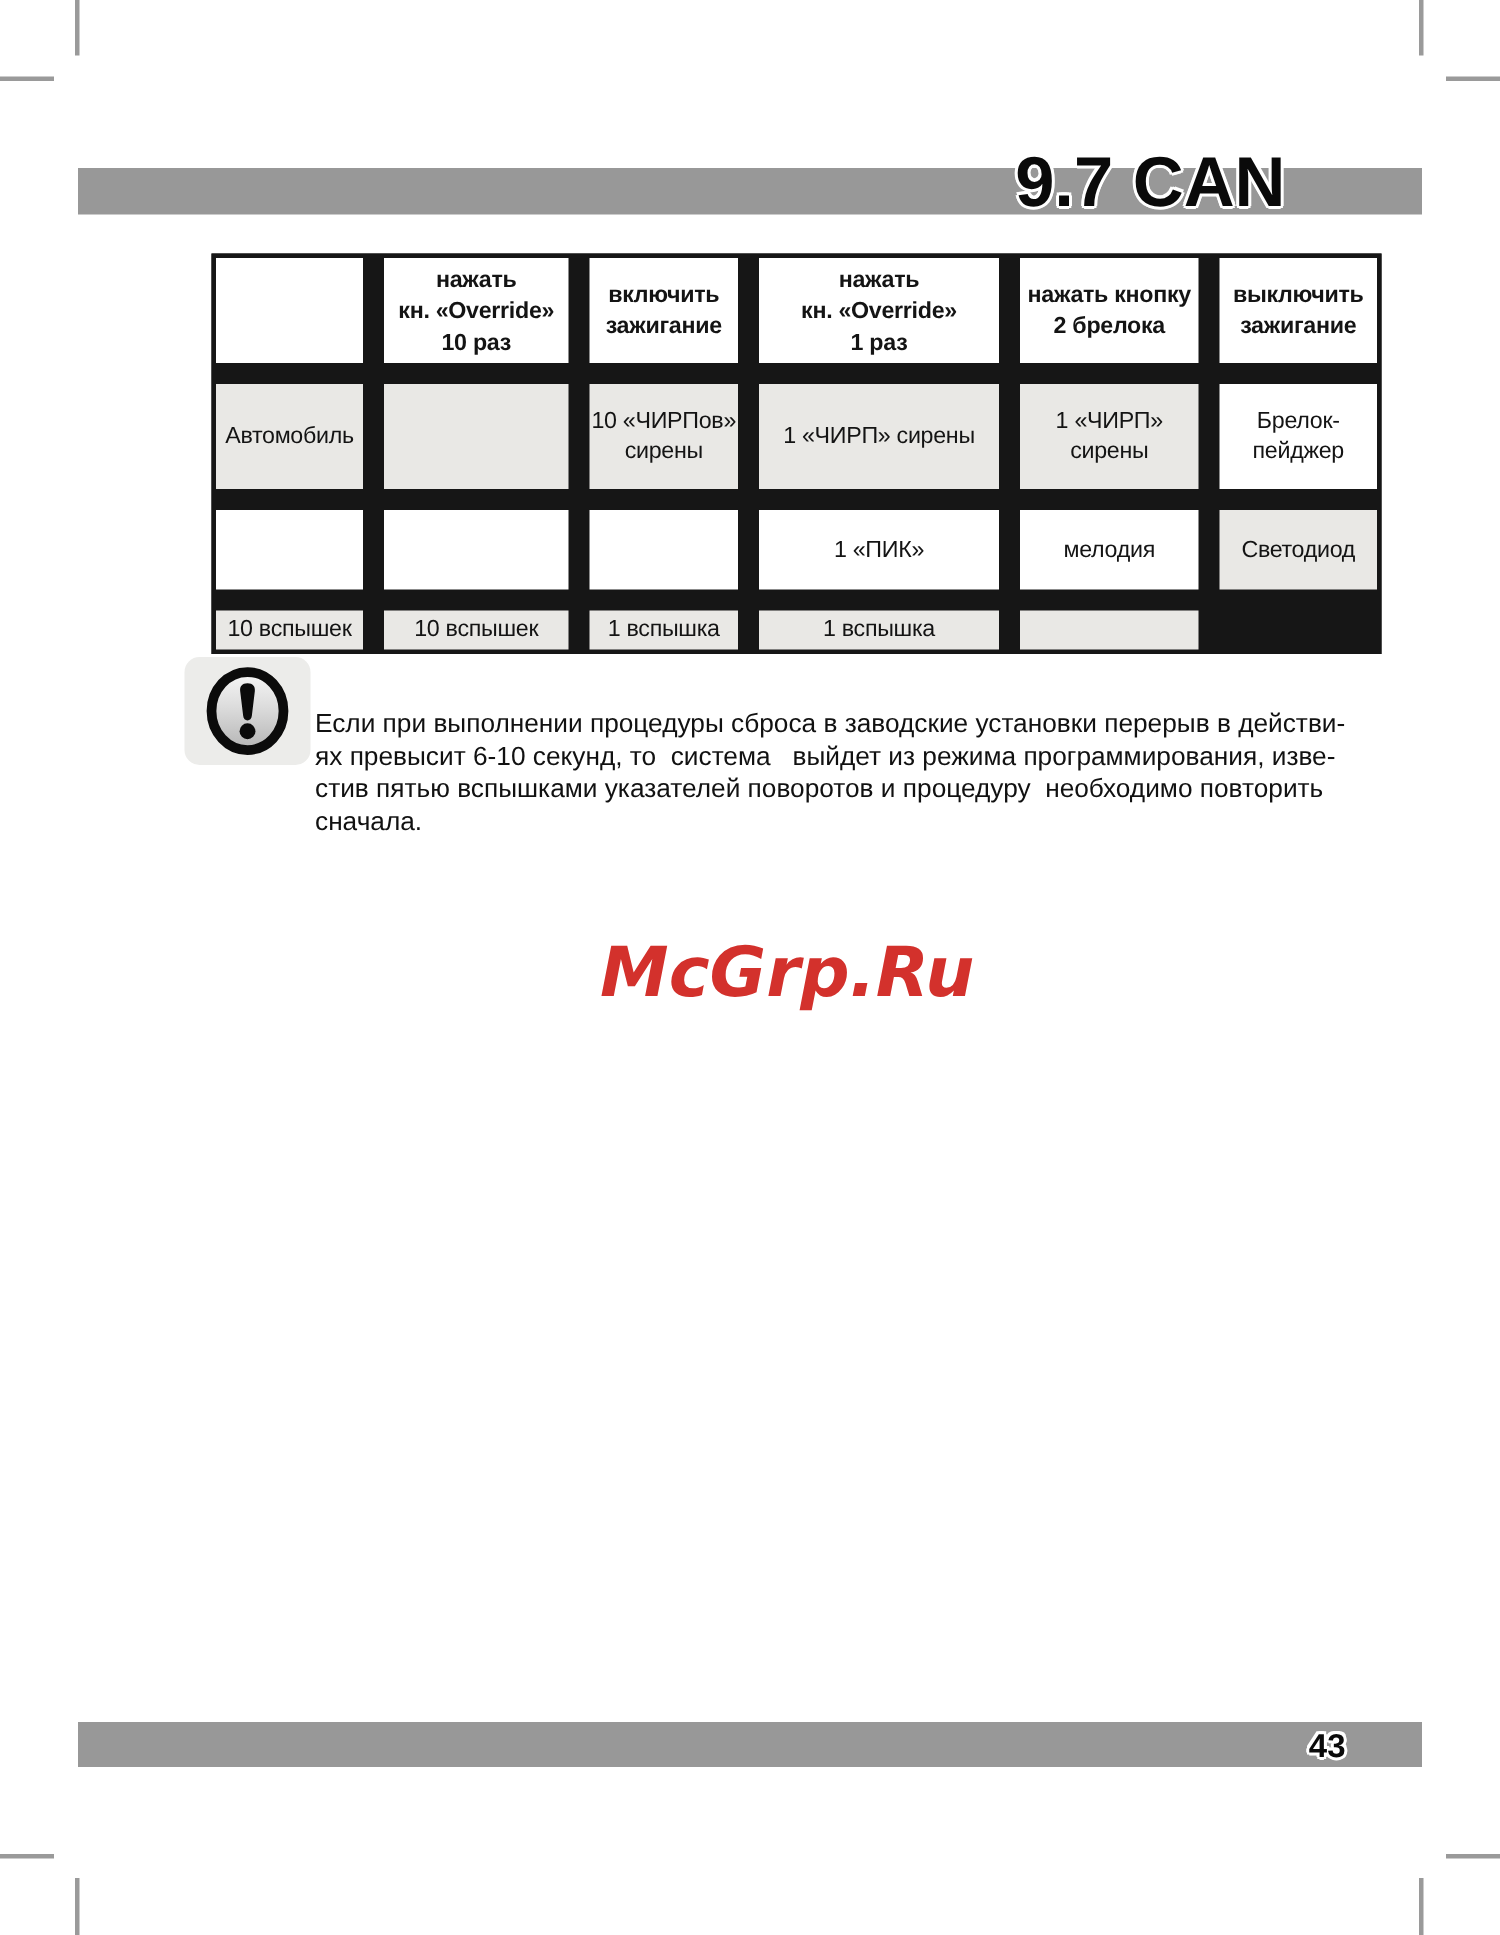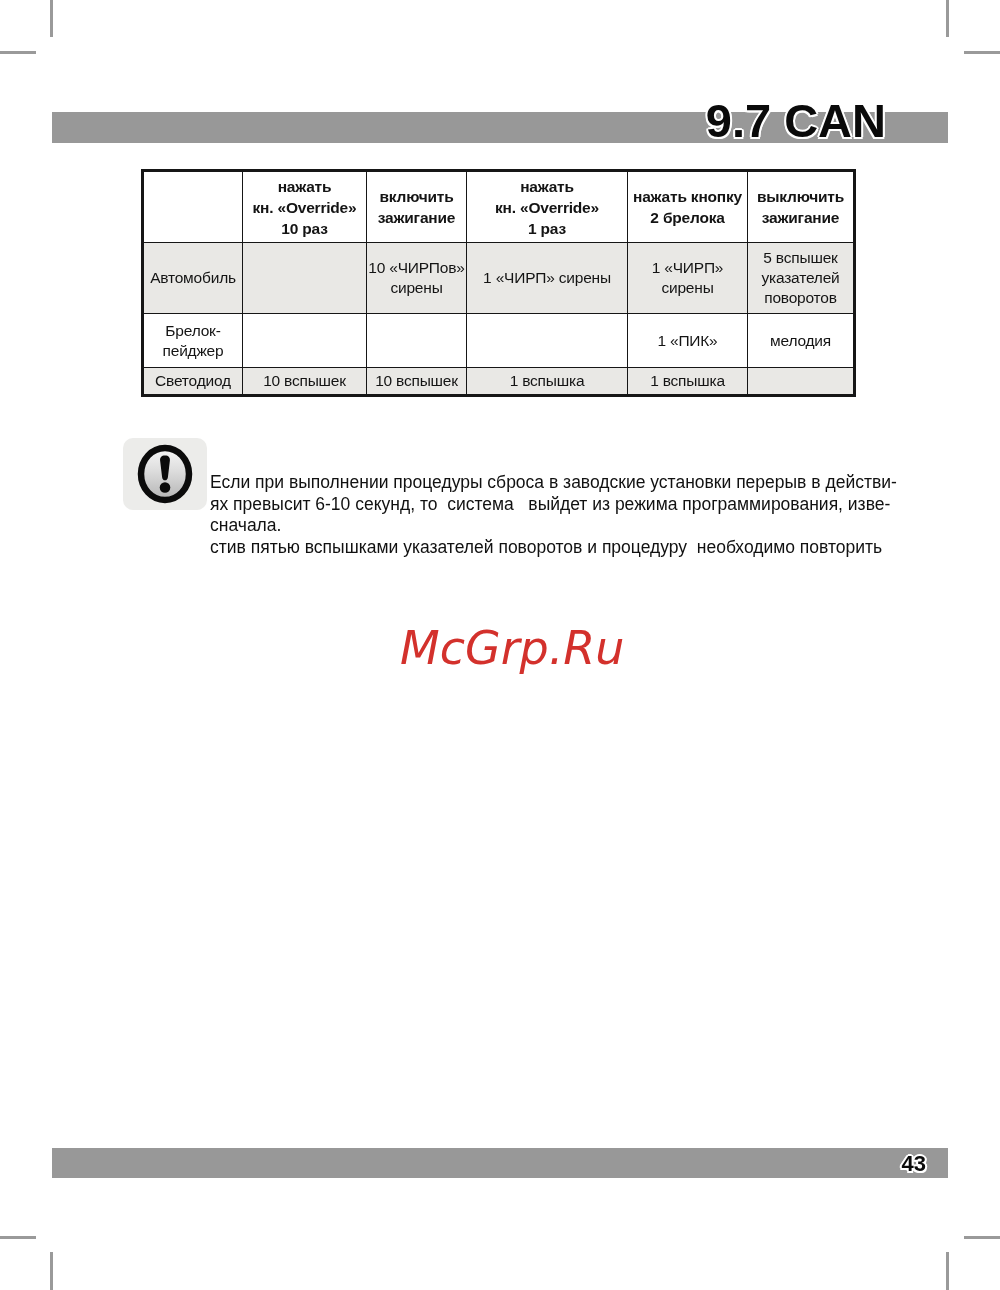--- a/index.html
+++ b/index.html
@@ -9,37 +9,36 @@
   }
   
   .mark{position:absolute;background:#9a9a9a;}
   
   .bar{position:absolute;left:52px;width:896px;background:#989898;}
   #header-bar{top:112px;height:31px;}
   #footer-bar{top:1148px;height:30px;}
   .outline-white{
     text-shadow:-2px 0 #fff,2px 0 #fff,0 -2px #fff,0 2px #fff,
                 -1.5px -1.5px #fff,1.5px -1.5px #fff,-1.5px 1.5px #fff,1.5px 1.5px #fff;
-    margin-left:29px;
   }
   #page-title{
     position:absolute;left:52px;top:97px;width:805px;height:50px;line-height:48px;
     text-align:right;font-size:47px;font-weight:bold;letter-spacing:0px;color:#0a0a0a;
   }
   #page-number{
     position:absolute;left:52px;top:1148px;width:845px;height:30px;line-height:31px;
     text-align:right;font-size:22px;font-weight:bold;color:#0a0a0a;
   }
   
   #reset-table{
     position:absolute;left:141px;top:169px;
     display:grid;
     grid-template-columns:98px 123px 99px 160px 119px 105px;
     grid-template-rows:70px 70px 53px 26px;
-    gap:1px;background:#161616;border:3px solid #161616;
+    gap:14px;background:#161616;border:3px solid #161616;
   }
   .cell{
     background:#ffffff;display:flex;flex-direction:column;align-items:center;justify-content:center;
     text-align:center;font-size:15.5px;line-height:20px;letter-spacing:-0.2px;color:#141414;
     overflow:hidden;
   }
   .cell.gray{background:#e9e8e5;}
   .cell.head{font-weight:bold;line-height:21px;}
   .cell span{display:block;white-space:nowrap;}
   
@@ -50,21 +49,21 @@
   #note-icon-box svg{position:absolute;left:13px;top:5px;}
   #note-text{
     position:absolute;left:210px;top:441px;width:670px;
     font-size:17.5px;line-height:21.5px;color:#111;margin-top:31px;
   }
   #note-text div{white-space:pre;}
   
   #watermark{
     position:absolute;left:400px;top:618px;width:260px;
     font-family:"DejaVu Sans",sans-serif;font-style:italic;
-    font-size:46px;line-height:60px;color:#d3312c;
+    font-size:46px;line-height:60px;color:#d3312c;font-weight:bold;
   }
 </style>
 </head>
 <body>
 
 <div id="page">
 
   <div class="mark" style="left:50px;top:0;width:3px;height:37px;"></div>
   <div class="mark" style="left:0;top:51px;width:36px;height:3px;"></div>
   <div class="mark" style="left:946px;top:0;width:3px;height:37px;"></div>
@@ -111,25 +110,20 @@
       <span>10 «ЧИРПов»</span>
       <span>сирены</span>
     </div>
     <div class="cell gray">
       <span>1 «ЧИРП» сирены</span>
     </div>
     <div class="cell gray">
       <span>1 «ЧИРП»</span>
       <span>сирены</span>
     </div>
-    <div class="cell gray">
-      <span>5 вспышек</span>
-      <span>указателей</span>
-      <span>поворотов</span>
-    </div>
 
     <div class="cell">
       <span>Брелок-</span>
       <span>пейджер</span>
     </div>
     <div class="cell"></div>
     <div class="cell"></div>
     <div class="cell"></div>
     <div class="cell">
       <span>1 «ПИК»</span>
@@ -166,22 +160,22 @@
         </linearGradient>
       </defs>
       <ellipse cx="29" cy="31" rx="24" ry="26" fill="url(#excl-grad)" stroke="#0b0b0b" stroke-width="6.5"></ellipse>
       <path d="M29 12.5 C32.6 12.5 34.2 14.6 33.9 17.6 L31.9 34.2 C31.7 36.3 30.5 37.3 29 37.3 C27.5 37.3 26.3 36.3 26.1 34.2 L24.1 17.6 C23.8 14.6 25.4 12.5 29 12.5 Z" fill="#0b0b0b"></path>
       <circle cx="29" cy="44.5" r="5.3" fill="#0b0b0b"></circle>
     </svg>
   </div>
   <div id="note-text">
     <div>Если при выполнении процедуры сброса в заводские установки перерыв в действи-</div>
     <div>ях превысит 6-10 секунд, то  система   выйдет из режима программирования, изве-</div>
+    <div>стив пятью вспышками указателей поворотов и процедуру  необходимо повторить</div>
     <div>сначала.</div>
-    <div>стив пятью вспышками указателей поворотов и процедуру  необходимо повторить</div>
   </div>
 
   <div id="watermark">McGrp.Ru</div>
 
   <div class="bar" id="footer-bar"></div>
   <div id="page-number" class="outline-white">43</div>
 
 </div>
 
 </body></html>

